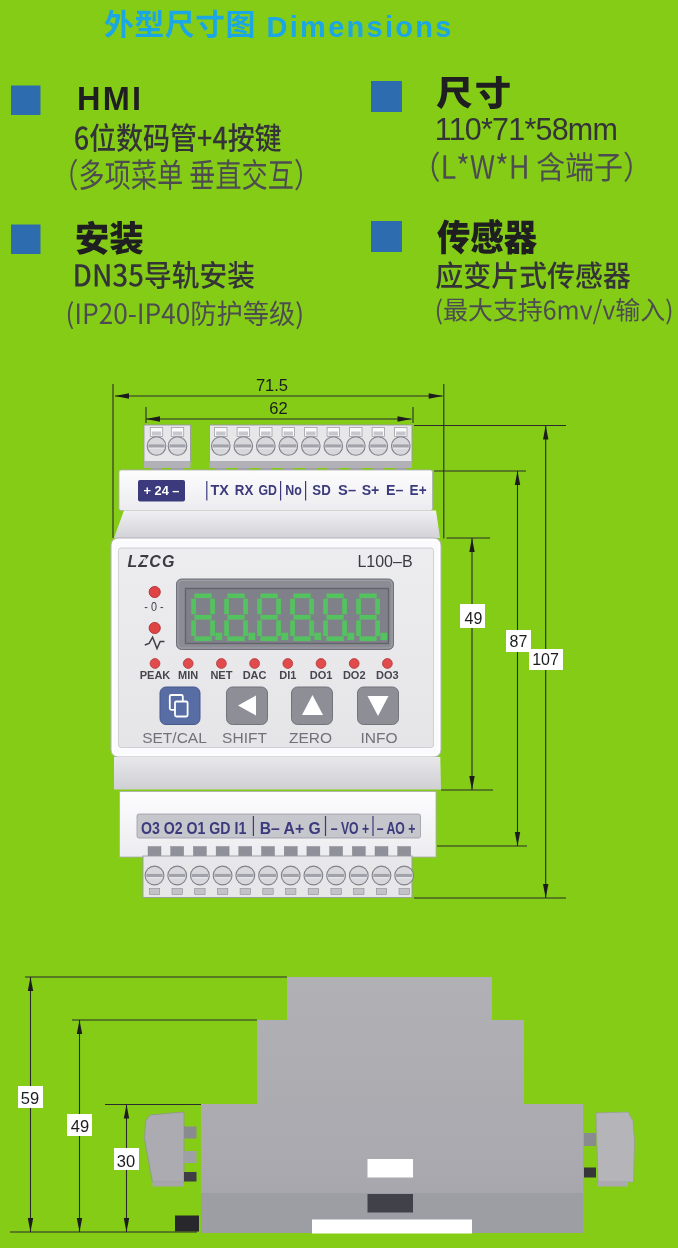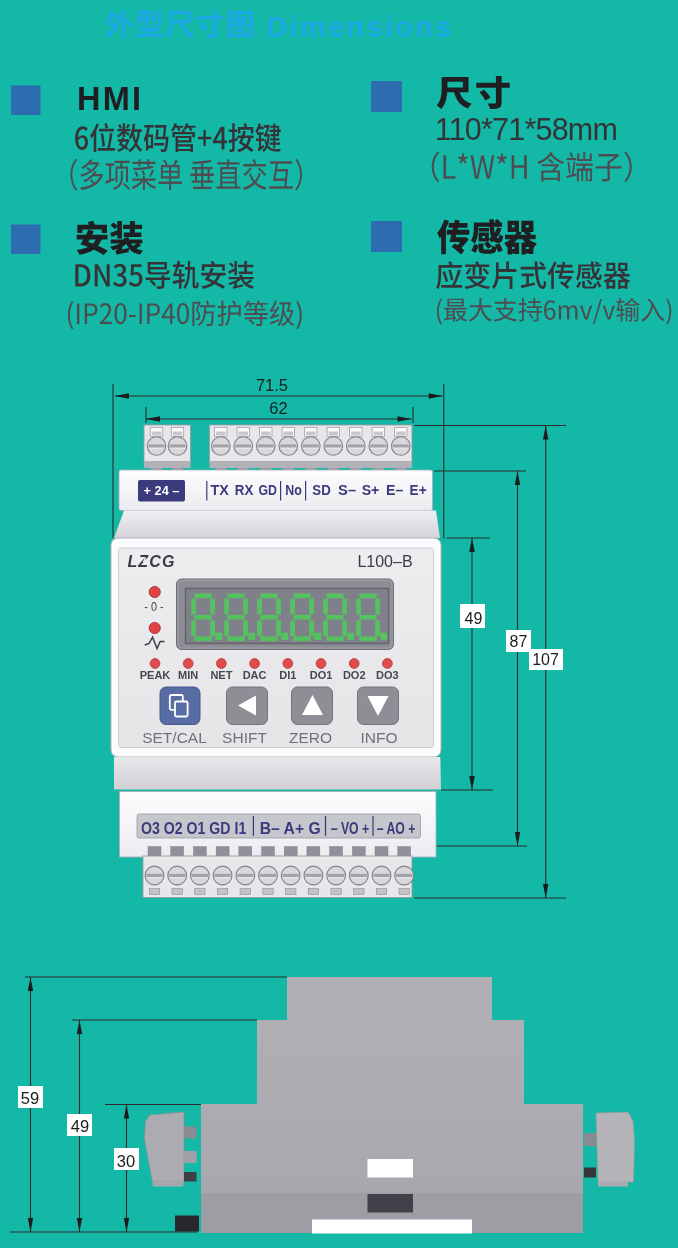--- a/index.html
+++ b/index.html
@@ -1,15 +1,15 @@
 <!DOCTYPE html>
 <html><head><meta charset="utf-8">
 <style>
 html,body{margin:0;padding:0;background:#FFFFFF;}
-#page{position:relative;width:678px;height:1248px;background:#14b8a6;overflow:hidden;}
+#page{position:relative;width:678px;height:1248px;background:#84cc16;overflow:hidden;}
 svg{position:absolute;left:0;top:0;}
 text{font-family:"Liberation Sans",sans-serif;}
 </style></head>
 <body>
 <div id="page">
 <svg width="678" height="1248" viewBox="0 0 678 1248">
 <defs>
 <linearGradient id="gStep" x1="0" y1="0" x2="0" y2="1">
           <stop offset="0" stop-color="#F1F1F4"></stop>
           <stop offset="1" stop-color="#D2D2D7"></stop>

